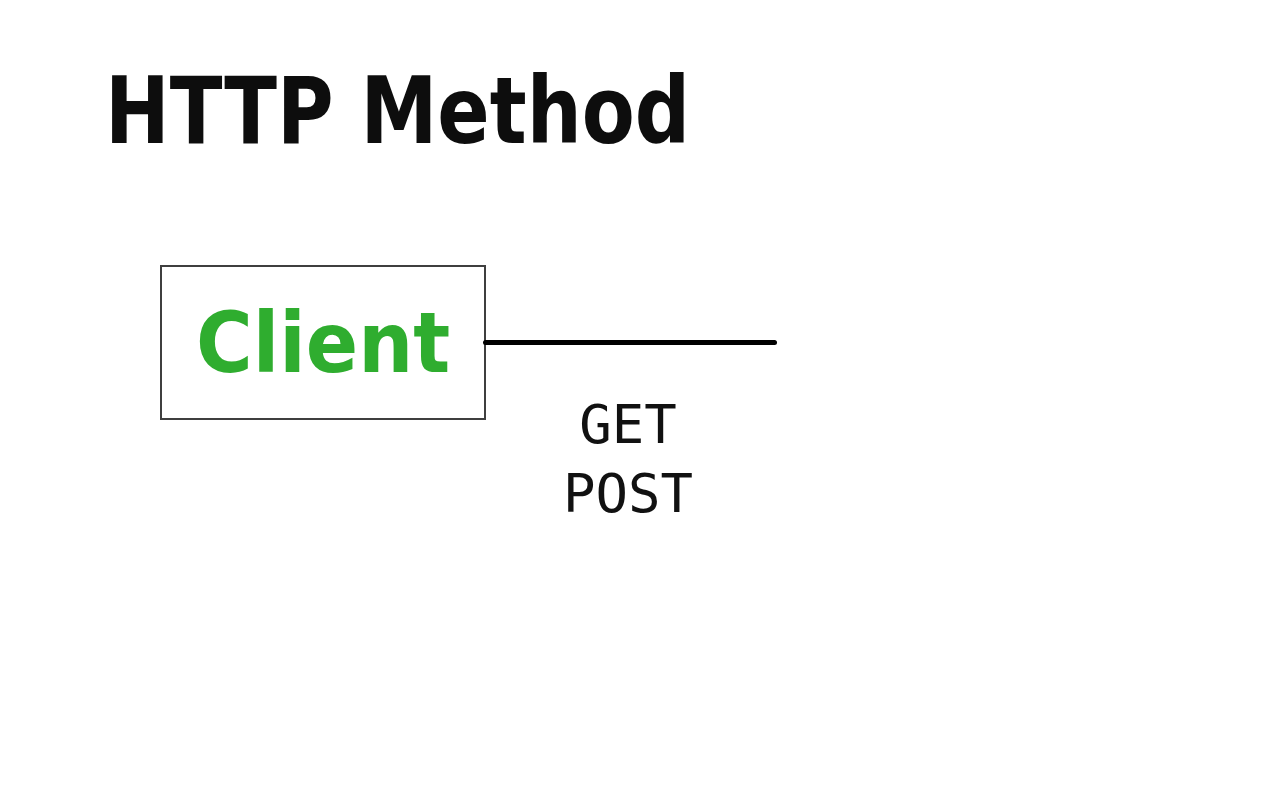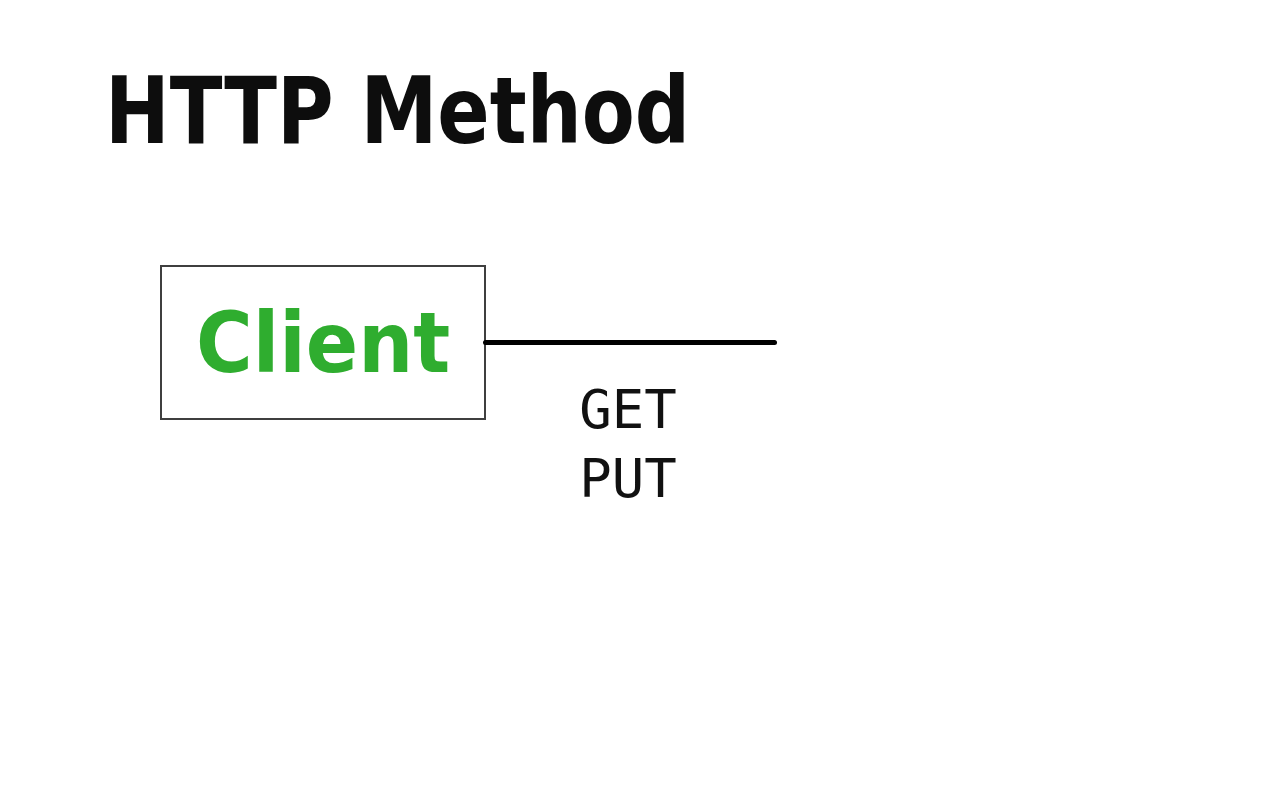--- a/index.html
+++ b/index.html
@@ -66,21 +66,21 @@
     left: 483px;
     top: 340px;
     width: 294px;
     height: 5px;
     background: #000000;
     border-radius: 3px;
   }
   .methods {
     position: absolute;
     left: 478px;
-    top: 375px;
+    top: 390px;
     width: 300px;
     text-align: center;
   }
   .method {
     height: 69px;
     line-height: 69px;
     font-family: "DejaVu Sans Mono", monospace;
     font-size: 54px;
     font-weight: 400;
     color: #111111;
@@ -97,16 +97,16 @@
 
   <div class="node node-client">
     <span class="node-label">Client</span>
   </div>
 
   <div class="connector"></div>
 
 
   <div class="methods">
     <div class="method">GET</div>
-    <div class="method">PUT</div>
+    <div class="method">POST</div>
   </div>
 
 </div>
 
 </body></html>

